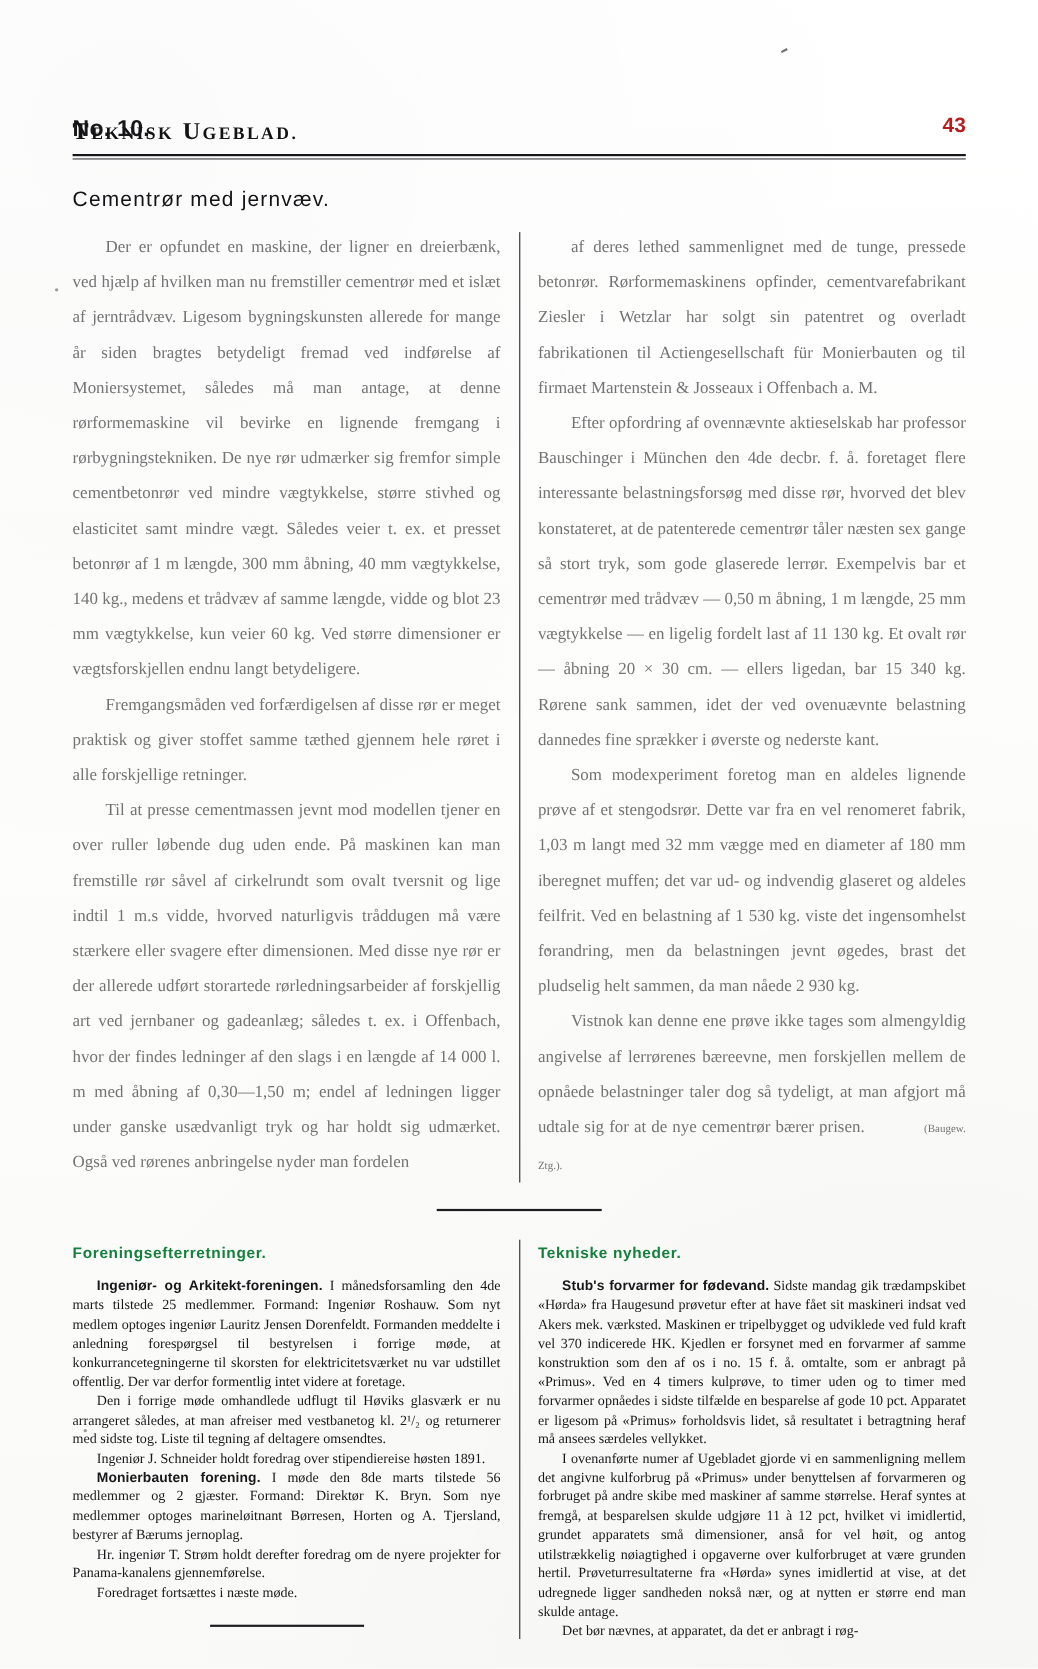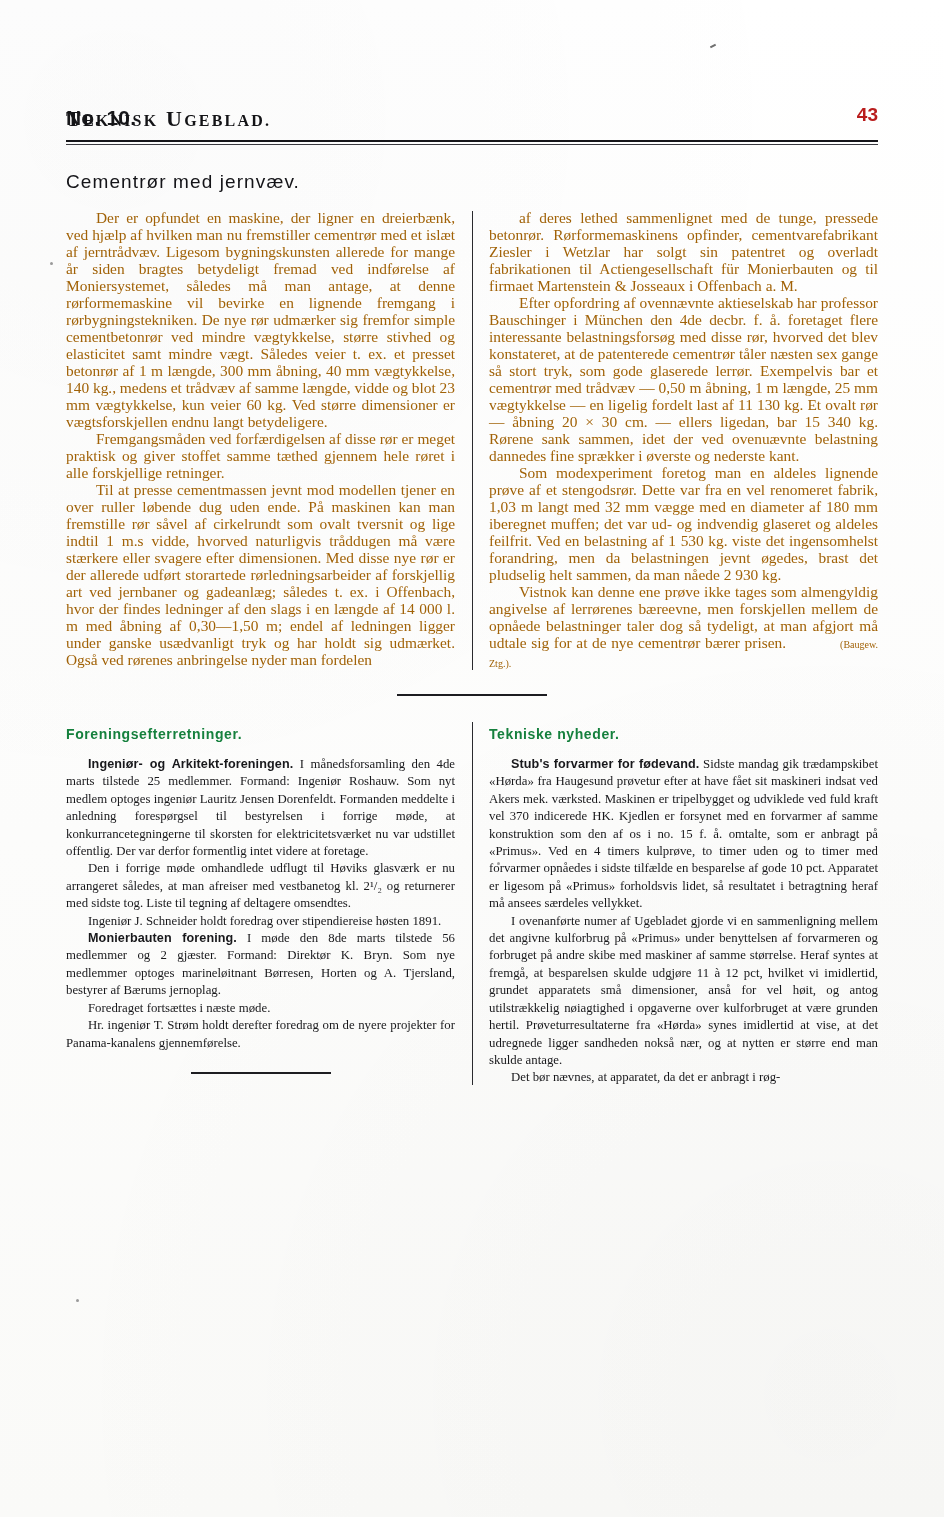--- a/index.html
+++ b/index.html
@@ -135,24 +135,24 @@
     bottom: 2px;
     width: 1px;
     background: #2a2a2e;
   }
 
   .body-text p {
     margin: 0;
     text-align: justify;
     text-justify: inter-word;
     font-size: 15.4px;
-    line-height: 17px;
+    line-height: 32px;
     text-indent: 30px;
     hyphens: manual;
-    color: #a16207;
+    color: #737373;
   }
 
   
   .rule-short {
     width: 150px;
     height: 2px;
     background: #1d1d21;
     margin: 22px auto 30px auto;
   }
   .rule-short.bottom {
@@ -249,22 +249,22 @@
 
     <div class="cols lower">
 
       <div class="col">
         <h2 class="section-heading">Foreningsefterretninger.</h2>
         <div class="small-text">
           <p><span class="run-in">Ingeniør- og Arkitekt-foreningen.</span> <span>I månedsforsamling den 4de marts tilstede 25 medlemmer. Formand: Ingeniør Roshauw. Som nyt medlem optoges ingeniør Lauritz Jensen Dorenfeldt. Formanden meddelte i anledning forespørgsel til bestyrelsen i forrige møde, at konkurrancetegningerne til skorsten for elektricitetsværket nu var udstillet offentlig. Der var derfor formentlig intet videre at foretage.</span></p>
           <p>Den i forrige møde omhandlede udflugt til Høviks glasværk er nu arrangeret således, at man afreiser med vestbanetog kl. 2¹/₂ og returnerer med sidste tog. Liste til tegning af deltagere omsendtes.</p>
           <p>Ingeniør J. Schneider holdt foredrag over stipendiereise høsten 1891.</p>
           <p><span class="run-in">Monierbauten forening.</span> <span>I møde den 8de marts tilstede 56 medlemmer og 2 gjæster. Formand: Direktør K. Bryn. Som nye medlemmer optoges marineløitnant Børresen, Horten og A. Tjersland, bestyrer af Bærums jernoplag.</span></p>
+          <p>Hr. ingeniør T. Strøm holdt derefter foredrag om de nyere projekter for Panama-kanalens gjennemførelse.</p>
           <p>Foredraget fortsættes i næste møde.</p>
-          <p>Hr. ingeniør T. Strøm holdt derefter foredrag om de nyere projekter for Panama-kanalens gjennemførelse.</p>
         </div>
         <div class="rule-short bottom"></div>
       </div>
 
       <div class="col-gap">
         <div class="vrule"></div>
       </div>
 
       <div class="col">
         <h2 class="section-heading">Tekniske nyheder.</h2>

